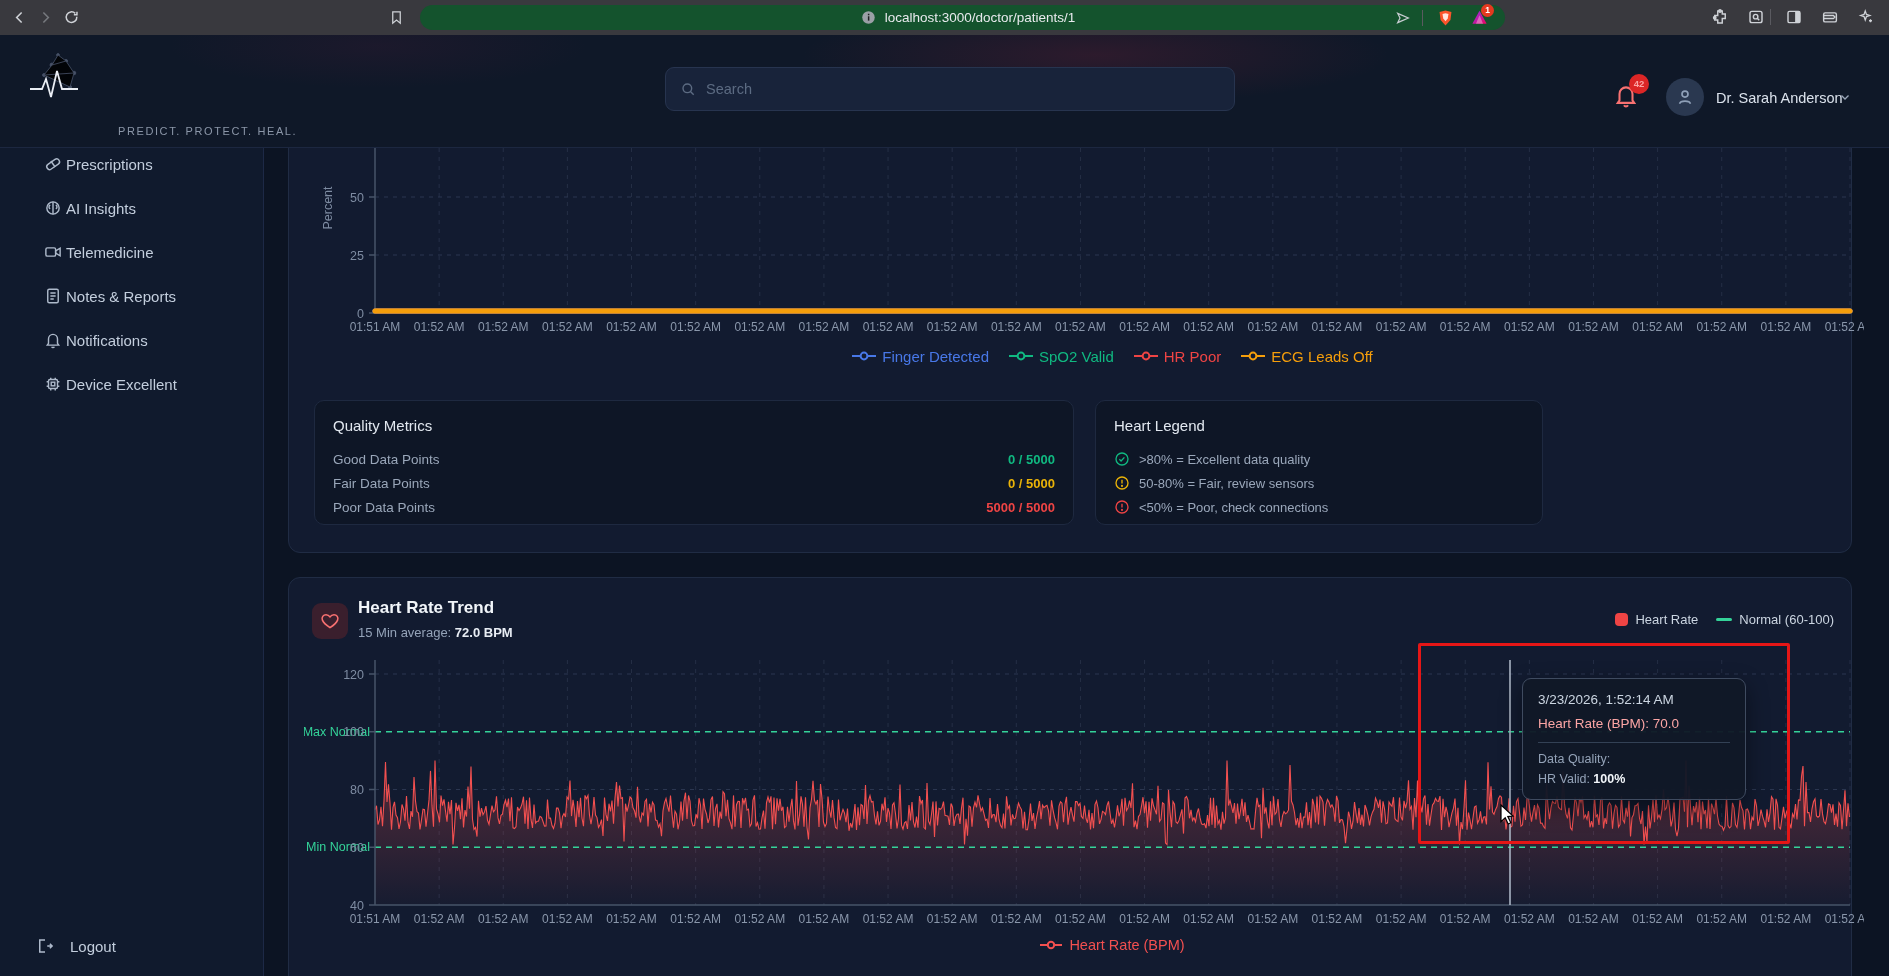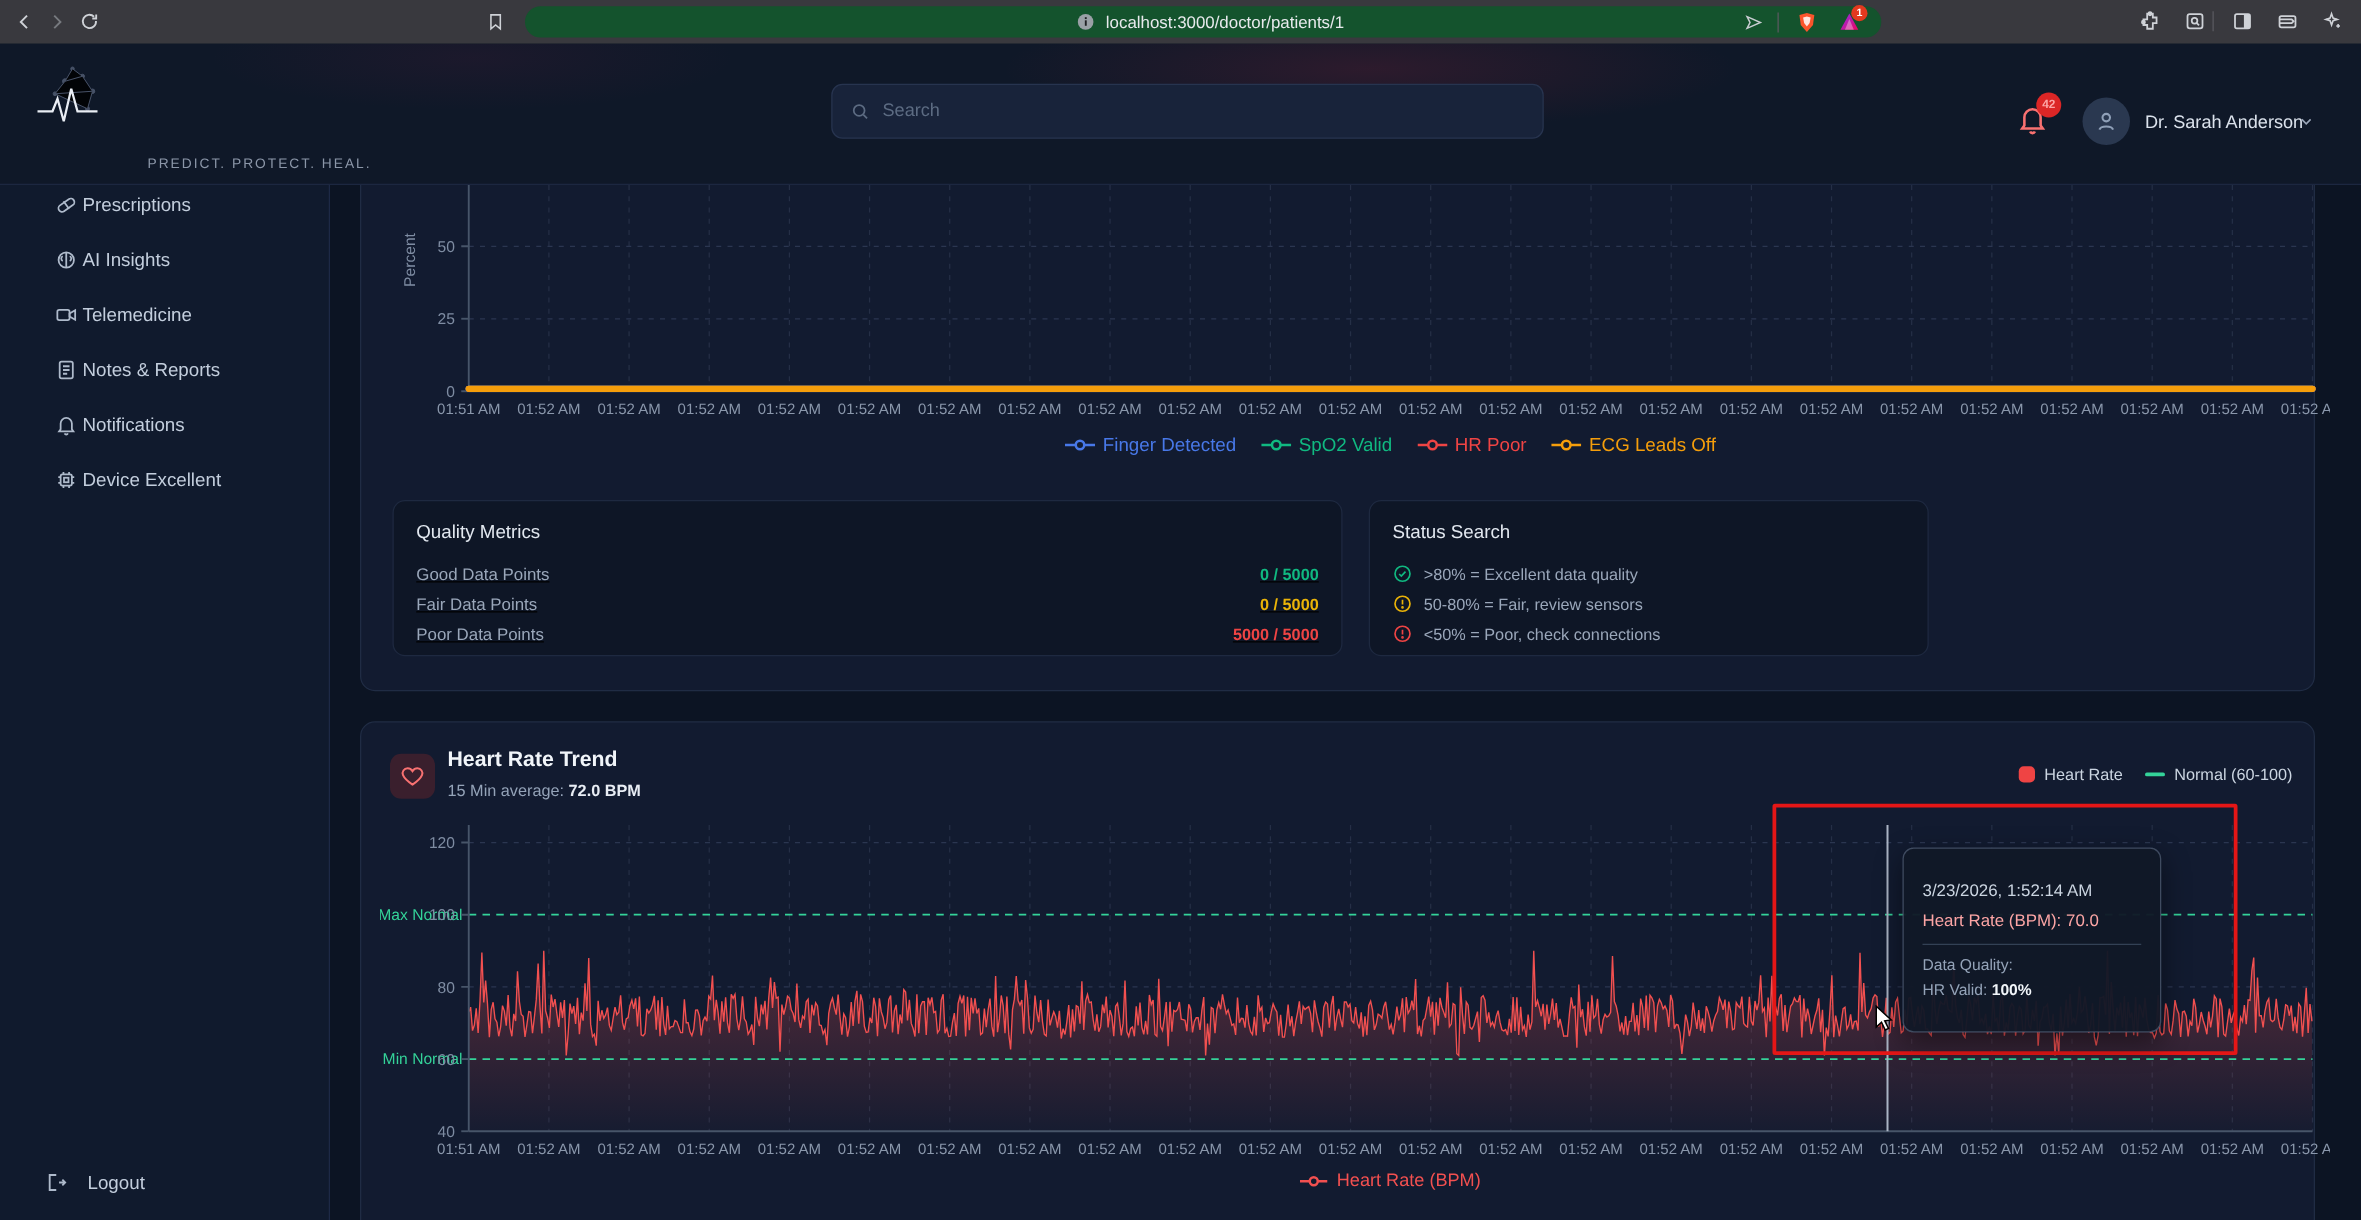--- a/index.html
+++ b/index.html
@@ -35,37 +35,37 @@
   #sidebar { position:absolute; left:0; top:148px; width:264px; height:828px; background:#101a2d; border-right:1px solid #1d2946; }
   .side-item { position:absolute; left:0; width:264px; height:36px; display:flex; align-items:center; gap:4px; padding-left:44px; color:#c3cedd; font-size:15px; cursor:pointer; }
   .side-item svg { color:#aebacb; flex:0 0 auto; }
   #logout-item { position:absolute; left:0; bottom:12px; width:264px; height:36px; display:flex; align-items:center; gap:16px; padding-left:36px; color:#c3cedd; font-size:15px; }
 
   
   #main { position:absolute; left:264px; top:148px; width:1625px; height:828px; overflow:hidden; }
   .card { position:absolute; background:#121b30; border:1px solid #202c44; border-radius:12px; }
   .inner-card { position:absolute; background:#0e1626; border:1px solid #1e2940; border-radius:10px; padding:16px 18px; }
   .inner-title { color:#e2e8f0; font-size:15px; margin-bottom:13px; }
-  .metric-row { display:flex; justify-content:space-between; align-items:center; height:24px;text-decoration:underline; }
+  .metric-row { display:flex; justify-content:space-between; align-items:center; height:24px; }
   .metric-label { color:#9aa7ba; font-size:13.5px; }
   .metric-value { font-size:13px; font-weight:bold; }
   .status-row { display:flex; align-items:center; gap:9px; height:24px; color:#9aa7ba; font-size:13px; }
 
   #legend1 { position:absolute; left:111px; top:196px; width:1475px; height:24px; display:flex; align-items:center; justify-content:center; gap:20px; }
   .lgd1-item { display:flex; align-items:center; gap:6px; font-size:15px; }
 
   #hr-icon-tile { position:absolute; left:48px; top:455px; width:36px; height:36px; border-radius:9px; background:#3a1f2d; display:flex; align-items:center; justify-content:center; }
   #hr-title { position:absolute; left:94px; top:450px; font-size:17px; font-weight:600; color:#f1f5f9; }
   #hr-subtitle { position:absolute; left:94px; top:477px; font-size:13px; color:#94a3b8; }
   #hr-subtitle b { color:#e8edf4; }
   #legend2 { position:absolute; right:55px; top:464px; display:flex; align-items:center; gap:18px; font-size:13px; color:#cbd5e1; }
   .lgd2-item { display:flex; align-items:center; gap:7px; }
 
   #sel-rect { position:absolute; left:1154px; top:495px; width:372px; height:201px; border:3px solid #e51616; border-radius:2px; }
-  #hr-tooltip { position:absolute; left:1258px; top:530px; width:207px; background:rgba(17,24,39,.96); border:1px solid #3f4b60; border-radius:9px; padding:26px 15px; box-shadow:0 8px 22px rgba(0,0,0,.45); }
+  #hr-tooltip { position:absolute; left:1258px; top:530px; width:224px; background:rgba(17,24,39,.96); border:1px solid #3f4b60; border-radius:9px; padding:13px 15px; box-shadow:0 8px 22px rgba(0,0,0,.45); }
   #tt-date { color:#cbd5e1; font-size:13.5px; }
   #tt-metric { color:#fca5a5; font-size:13.5px; margin-top:9px; }
   #tt-div { border-top:1px solid #334155; margin:11px 0 9px; }
   #tt-quality { color:#94a3b8; font-size:12.5px; }
   #tt-valid { color:#94a3b8; font-size:12.5px; margin-top:6px; }
   #tt-valid b { color:#f1f5f9; }
 
   #xaxis-title2 { position:absolute; left:111px; top:789px; width:1475px; display:flex; align-items:center; justify-content:center; gap:7px; color:#f25050; font-size:14.5px; }
   #cursor { position:absolute; left:1236px; top:656px; }
   svg text { font-family:"Liberation Sans",sans-serif; }
@@ -400,21 +400,21 @@
             <span class="metric-value" style="color:#eab308">0 / 5000</span>
           </div>
           <div class="metric-row">
             <span class="metric-label">Poor Data Points</span>
             <span class="metric-value" style="color:#ef4444">5000 / 5000</span>
           </div>
         </div>
     </div>
 
     <div class="inner-card" style="left:831px;top:252px;width:448px;height:125px">
-      <div class="inner-title">Status Search</div>
+      <div class="inner-title">Heart Legend</div>
       <div id="sl-rows">
           <div class="status-row">
             <span style="display:flex;color:#10b981">
               <svg width="16" height="16" viewBox="0 0 24 24" fill="none" stroke="currentColor" stroke-width="2">
                 <circle cx="12" cy="12" r="9"></circle>
                 <path d="M8 12.3l2.6 2.6 5-5.4"></path>
               </svg>
             </span>
             <span>&gt;80% = Excellent data quality</span>
           </div>

